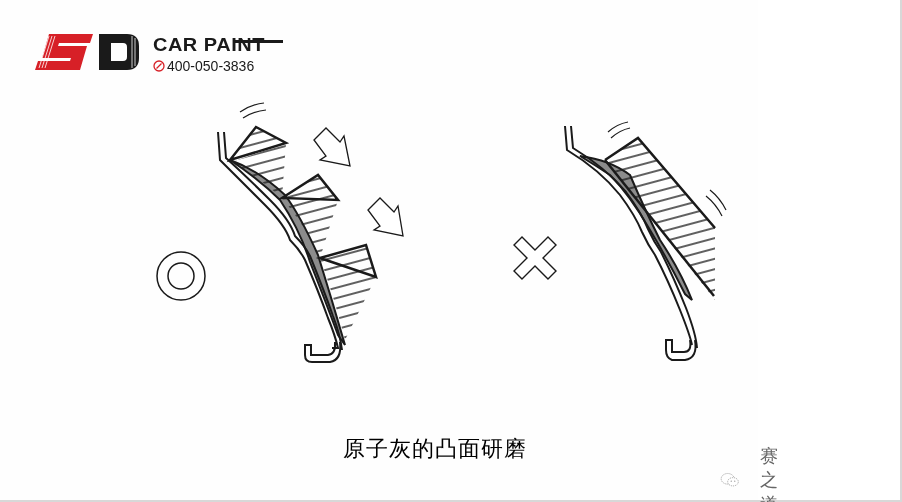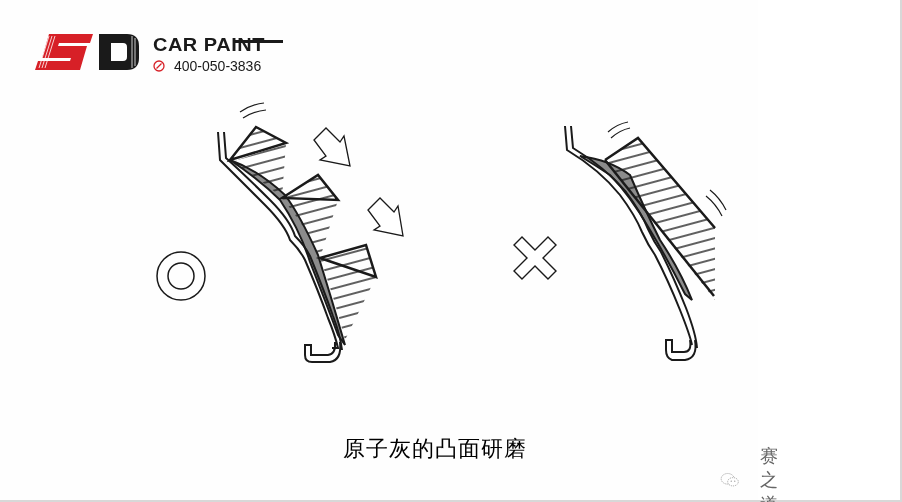--- a/index.html
+++ b/index.html
@@ -3,21 +3,21 @@
 <meta charset="utf-8">
 <style>
   html, body { margin:0; padding:0; background:#ffffff; }
   body { width:902px; height:502px; position:relative; overflow:hidden; font-family:"DejaVu Sans", sans-serif; }
   .canvas { position:absolute; left:0; top:0; width:758px; height:502px; background:#fefefe; }
   .frame { position:absolute; left:0; top:0; width:900px; height:500px; border-right:2px solid #d8d8d8; border-bottom:2px solid #d8d8d8; }
   .logo { position:absolute; left:35px; top:32px; width:260px; height:50px; }
   .logo-sd { position:absolute; left:0; top:0; }
   .brand { position:absolute; left:118px; top:2px; font-family:"Liberation Sans", sans-serif; font-weight:bold; font-size:19px; letter-spacing:0.5px; color:#1a1a1a; transform:scaleX(1.05); transform-origin:left; }
   .brand-line { position:absolute; left:200px; top:8px; width:48px; height:3px; background:#1a1a1a; }
-  .phone { position:absolute; left:118px; top:26px; font-family:"Liberation Sans", sans-serif; font-size:14px; color:#1a1a1a; display:flex; align-items:center; gap:9px; }
+  .phone { position:absolute; left:118px; top:26px; font-family:"Liberation Sans", sans-serif; font-size:14px; color:#1a1a1a; display:flex; align-items:center; gap:2px; }
   .phone svg { width:12px; height:12px; }
   .diagram { position:absolute; left:0; top:0; width:902px; height:502px; }
   .caption { position:absolute; left:343px; top:434px; font-family:"DejaVu Sans", sans-serif; font-size:22px; color:#000000; letter-spacing:1px; }
   .watermark { position:absolute; left:720px; top:444px; display:flex; align-items:center; gap:6px; color:#666; font-size:18px; font-family:Liberation Sans, sans-serif;text-align:right; }
   .watermark svg { width:34px; height:26px; }
 </style>
 </head>
 <body>
 
 <div class="canvas">

